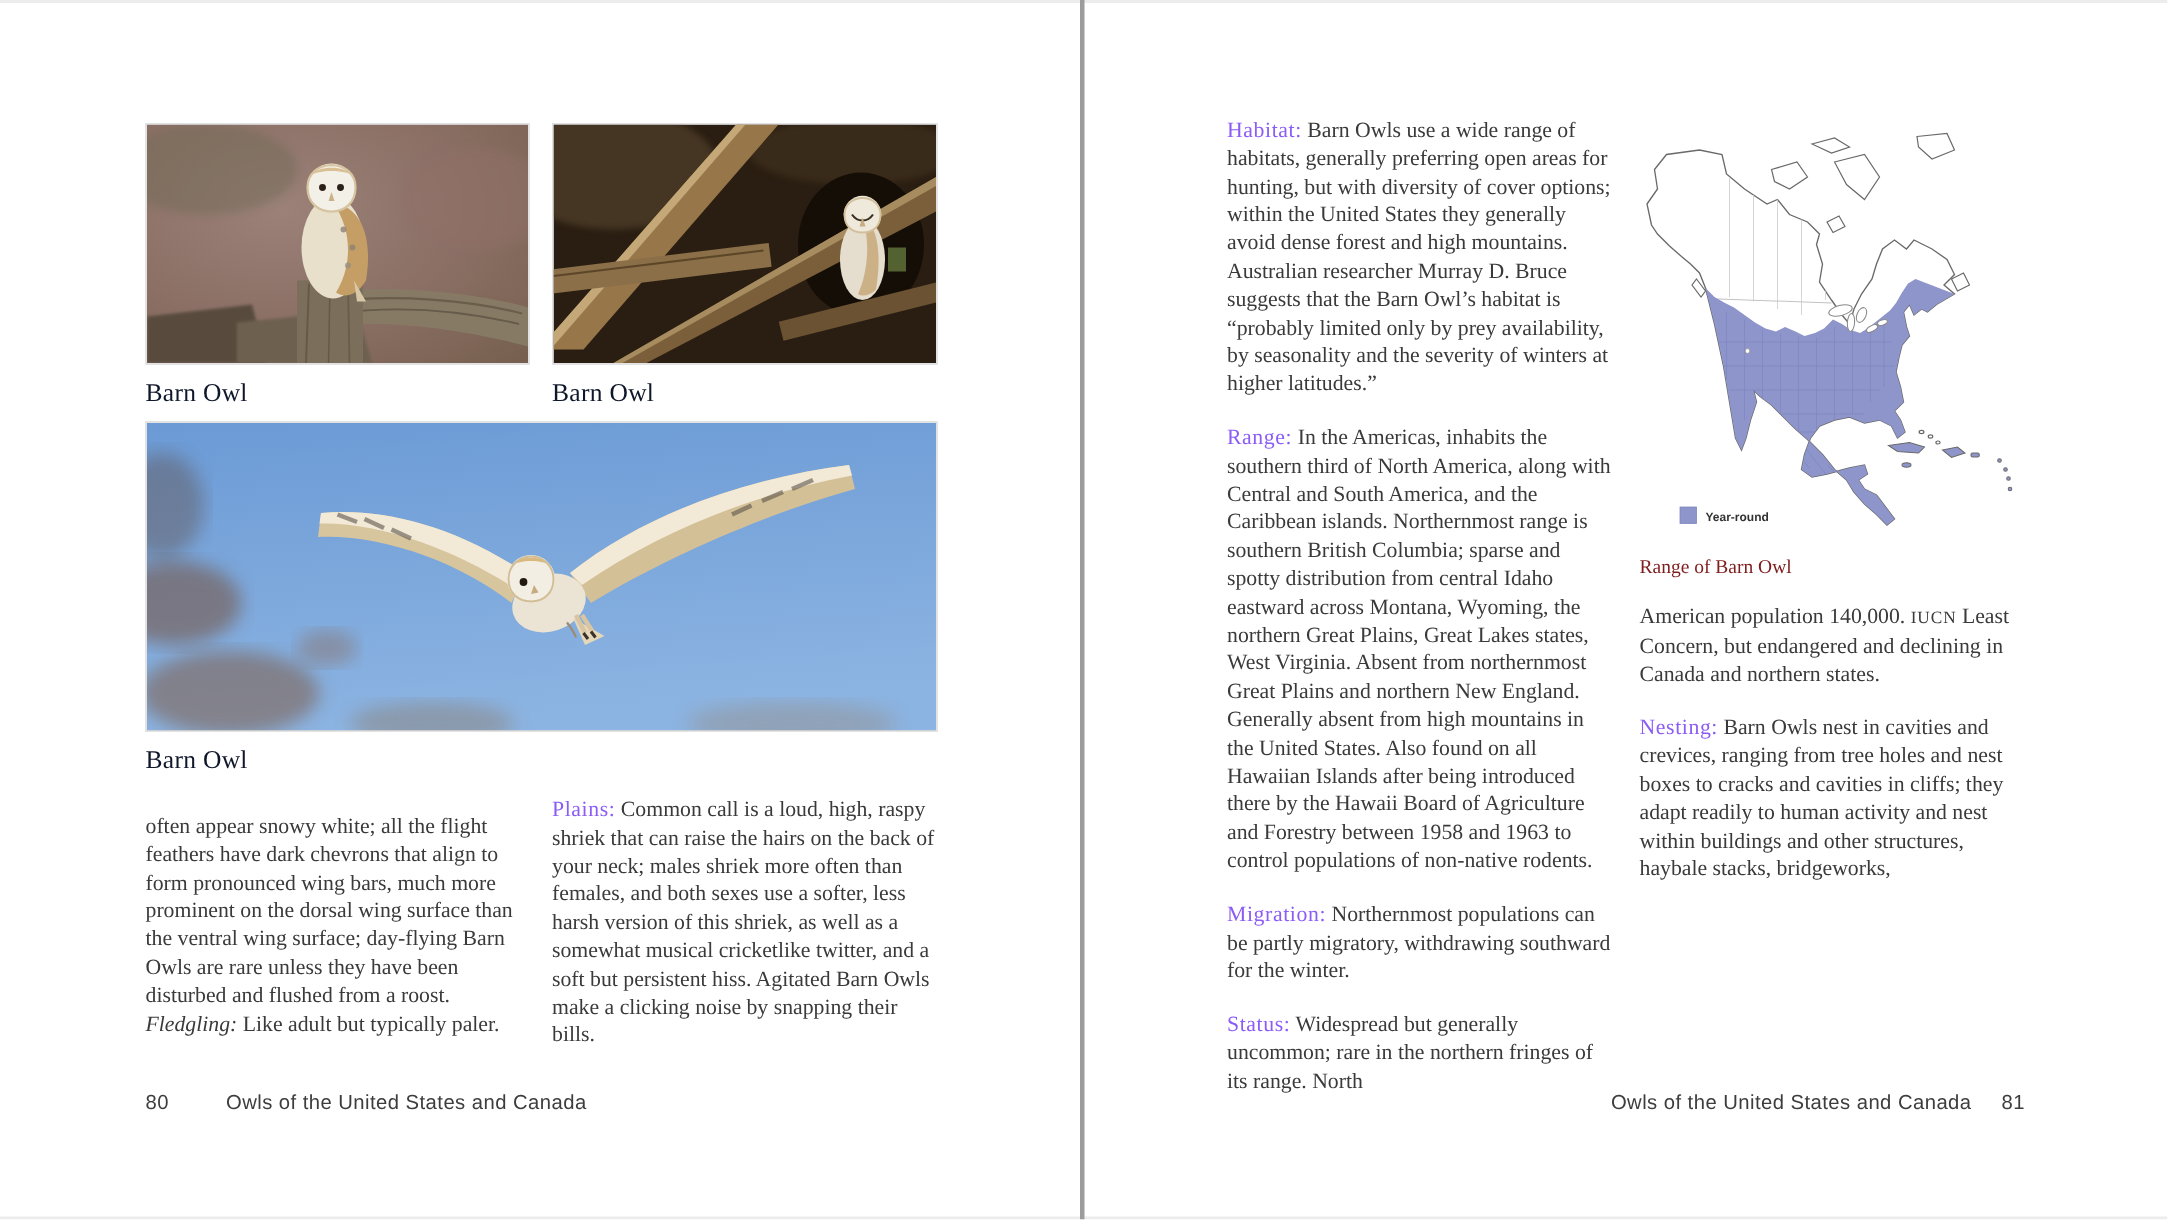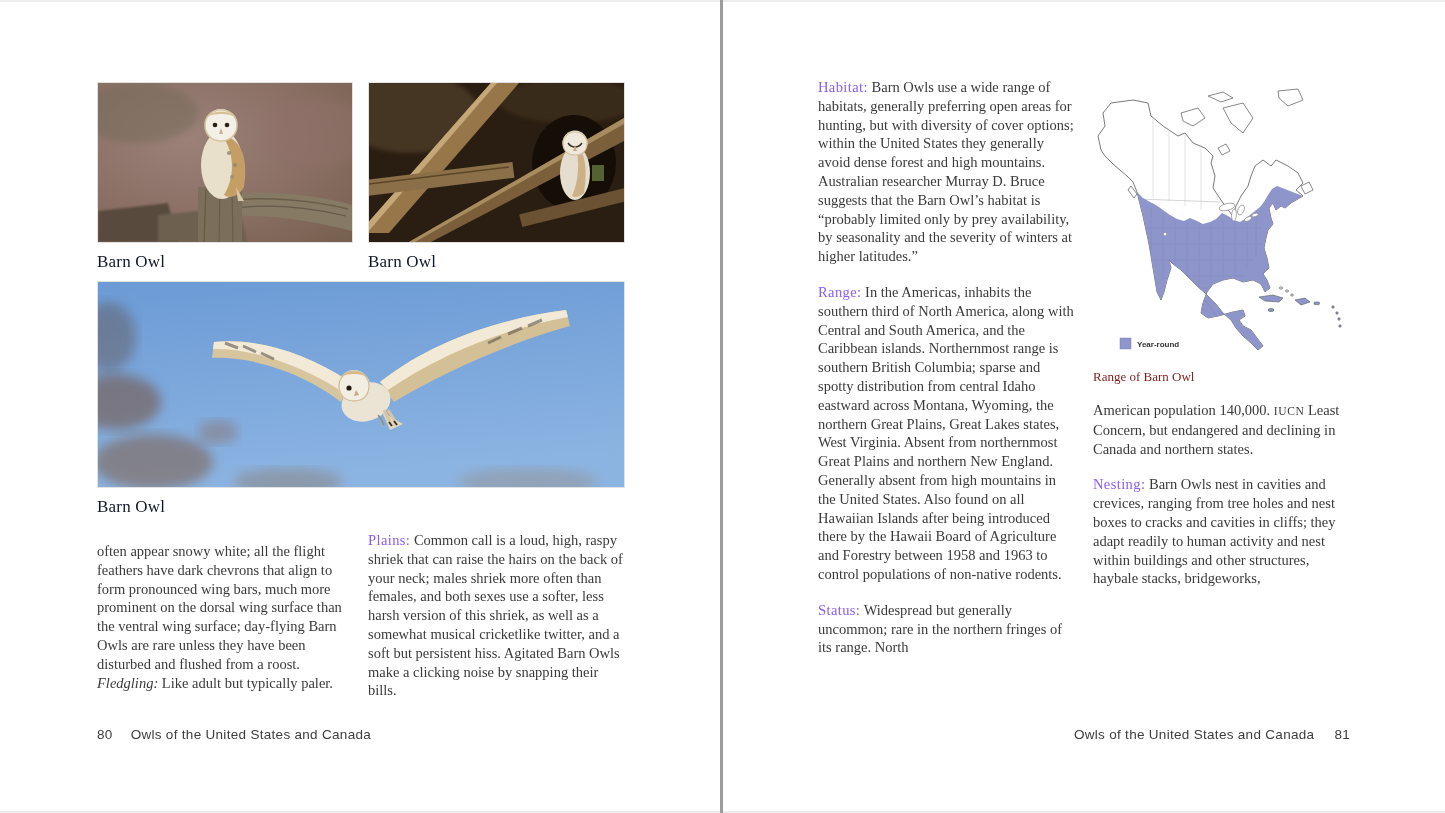--- a/index.html
+++ b/index.html
@@ -22,21 +22,21 @@
   .ital{font-style:italic;}
   .sc{font-size:11.5px;letter-spacing:0.6px;}
 
   .map-caption{font-size:13px;color:#7f1d1d;margin:9px 0 16px 0;}
   .legend-text{font-family:"Liberation Sans", sans-serif;font-size:8px;font-weight:bold;fill:#333;}
 
   .footer{position:absolute;top:727px;font-family:"Liberation Sans", sans-serif;
           font-size:13.5px;color:#3d3d3d;letter-spacing:0.3px;}
   .footer .pagenum{display:inline-block;}
   .footer-left{left:97px;}
-  .footer-left .pagenum{margin-right:18px;}
+  .footer-left .pagenum{margin-right:38px;}
   .footer-right{right:95px;text-align:left;}
   .footer-right .pagenum{margin-left:20px;}
 </style>
 </head>
 <body>
 
 <div class="edge top"></div>
 <div class="edge bottom"></div>
 <div class="page-divider"></div>
 
@@ -174,20 +174,21 @@
   </div>
 </div>
 
 <div class="footer footer-left">
   <span class="pagenum">80</span><span>Owls of the United States and Canada</span>
 </div>
 
 <div class="bodytext abs" style="left:818px;top:78px;width:257px;">
   <p><span class="lbl">Habitat:</span> <span>Barn Owls use a wide range of habitats, generally preferring open areas for hunting, but with diversity of cover options; within the United States they generally avoid dense forest and high mountains. Australian researcher Murray D. Bruce suggests that the Barn Owl’s habitat is “probably limited only by prey availability, by seasonality and the severity of winters at higher latitudes.”</span></p>
   <p><span class="lbl">Range:</span> <span>In the Americas, inhabits the southern third of North America, along with Central and South America, and the Caribbean islands. Northernmost range is southern British Columbia; sparse and spotty distribution from central Idaho eastward across Montana, Wyoming, the northern Great Plains, Great Lakes states, West Virginia. Absent from northernmost Great Plains and northern New England. Generally absent from high mountains in the United States. Also found on all Hawaiian Islands after being introduced there by the Hawaii Board of Agriculture and Forestry between 1958 and 1963 to control populations of non-native rodents.</span></p>
+  <p><span class="lbl">Migration:</span> <span>Northernmost populations can be partly migratory, withdrawing southward for the winter.</span></p>
   <p><span class="lbl">Status:</span> <span>Widespread but generally uncommon; rare in the northern fringes of its range. North</span></p>
 </div>
 
 <div class="abs" style="left:1093px;top:88px;width:262px;">
 
   <div>
     <svg width="258" height="268" viewBox="0 0 258 268">
       <defs>
         <path id="landpath" d="M8,62 L5,48 12,38 10,25 18,15 40,12 55,15 58,28 70,38 85,48 92,45 100,55 112,60 120,68 118,75 122,88 120,100 128,112 135,122 140,128 143,118 148,108 155,98 158,88 162,78 170,72 178,78 183,72 195,78 205,85 210,95 203,102 210,108 198,115 192,120 188,118 183,122 180,115 176,120 178,130 180,136 175,142 173,150 171,160 174,170 176,180 170,186 174,192 177,200 172,204 168,196 160,192 150,194 140,190 130,192 120,196 114,204 110,215 108,225 115,230 125,228 140,224 150,222 152,228 146,232 150,238 158,242 164,250 170,258 165,262 158,255 150,248 143,240 138,232 130,225 122,215 112,205 104,198 96,190 88,182 80,176 76,172 78,180 74,192 71,204 68,212 64,204 62,192 60,180 58,168 56,156 53,142 50,128 47,116 44,104 40,94 34,88 28,83 20,76 12,68 Z"></path>
         <clipPath id="landclip">

